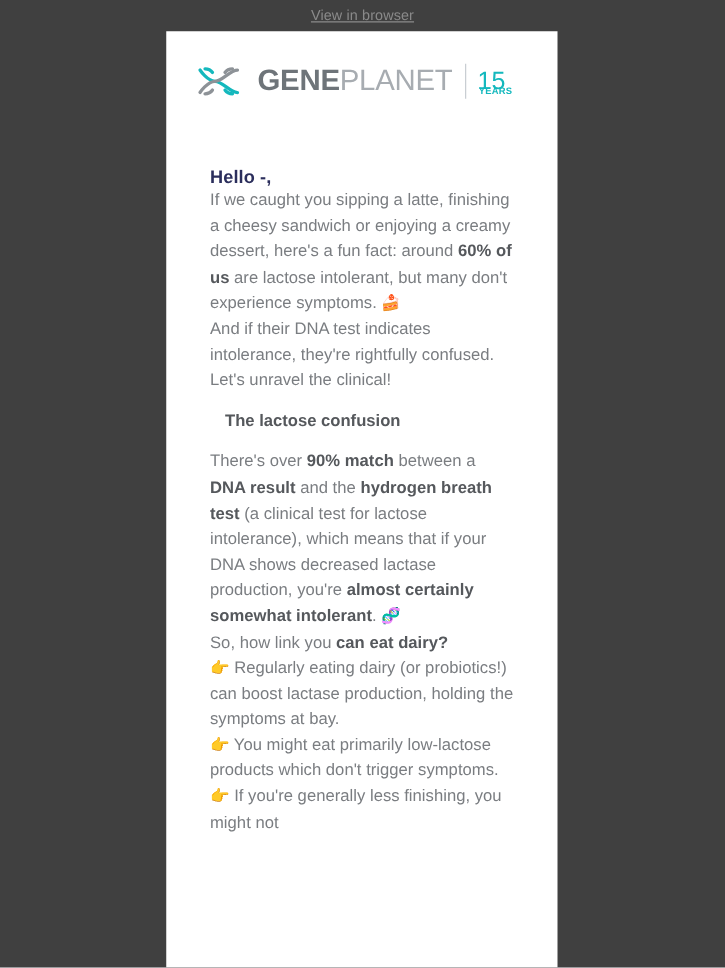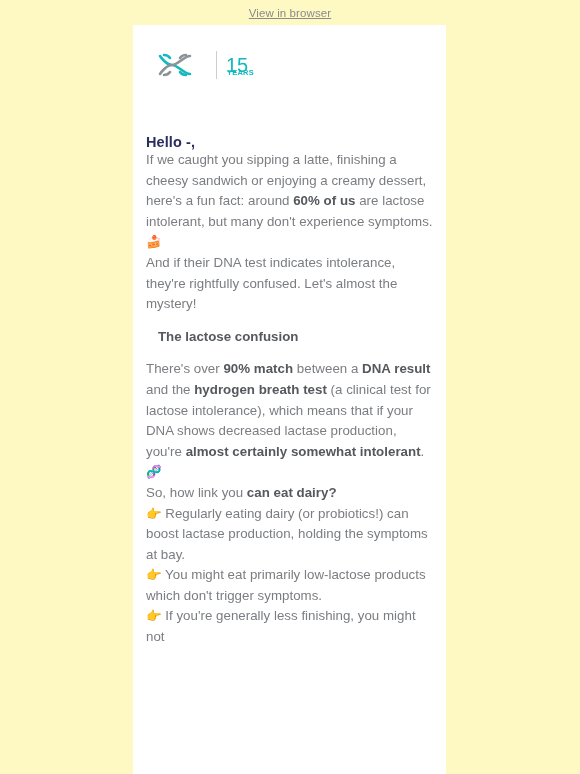--- a/index.html
+++ b/index.html
@@ -12,21 +12,21 @@
     overflow: hidden;
     background: #f1f4fc;
     font-family: "Liberation Sans", sans-serif;
     -webkit-font-smoothing: antialiased;
   }
 
   .viewport {
     position: relative;
     width: 580px;
     height: 774px;
-    background: #fef9c3;
+    background: #404040;
     overflow: hidden;
   }
 
   
   .preheader {
     height: 25px;
     display: flex;
     align-items: center;
     justify-content: center;
   }
@@ -104,21 +104,21 @@
     left: 1px;
     bottom: -1px;
     font-size: 7.5px;
     font-weight: bold;
     letter-spacing: 0.2px;
     color: #14b8bd;
   }
 
   
   .content {
-    padding: 0 13px;
+    padding: 0 35px;
   }
   .greeting {
     font-size: 14.5px;
     font-weight: bold;
     color: #2b2e5c;
     margin: 29px 0 0 0;
     letter-spacing: 0.1px;
   }
   p.para {
     font-size: 13.3px;
@@ -165,35 +165,36 @@
     <div class="logo-block">
       <div class="logo">
         <svg class="logo-mark" viewBox="0 0 40 26">
           <path d="M2 4 C2 4, 8 13, 14 13 C20 13, 26 22, 32 22" fill="none" stroke="#14b8bd" stroke-width="2.6" stroke-linecap="round"></path>
           <path d="M2 22 C2 22, 8 13, 14 13 C20 13, 26 4, 32 4" fill="none" stroke="#8d9297" stroke-width="2.6" stroke-linecap="round"></path>
           <path d="M6 3 C10 3, 12 6, 12 6" fill="none" stroke="#14b8bd" stroke-width="2.6" stroke-linecap="round"></path>
           <path d="M6 23 C10 23, 12 20, 12 20" fill="none" stroke="#8d9297" stroke-width="2.6" stroke-linecap="round"></path>
           <path d="M28 3 C24 3, 22 6, 22 6" fill="none" stroke="#8d9297" stroke-width="2.6" stroke-linecap="round"></path>
           <path d="M28 23 C24 23, 22 20, 22 20" fill="none" stroke="#14b8bd" stroke-width="2.6" stroke-linecap="round"></path>
         </svg>
+        <div class="logo-wordmark"><span class="logo-gene">GENE</span><span class="logo-planet">PLANET</span></div>
         <div class="logo-divider"></div>
         <div class="logo-anniv">
           <span class="logo-anniv-num">15</span>
           <span class="logo-anniv-years">YEARS</span>
         </div>
       </div>
     </div>
 
     <div class="content">
 
       <div class="greeting">Hello -,</div>
 
       <p class="para para-gap-lg"><span>If we caught you sipping a latte, finishing a cheesy sandwich or enjoying a creamy dessert, here's a fun fact: around </span><b class="em">60% of us</b><span> are lactose intolerant, but many don't experience symptoms. </span><span class="emoji">🍰</span></p>
 
-      <p class="para para-gap-lg">And if their DNA test indicates intolerance, they're rightfully confused. Let's almost the mystery!</p>
+      <p class="para para-gap-lg">And if their DNA test indicates intolerance, they're rightfully confused. Let's unravel the clinical!</p>
 
       <p class="sec-head para-gap-lg">The lactose confusion</p>
 
 
       <p class="para para-gap-lg"><span>There's over </span><b class="em">90% match</b><span> between a </span><b class="em">DNA result</b><span> and the </span><b class="em">hydrogen breath test</b><span> (a clinical test for lactose intolerance), which means that if your DNA shows decreased lactase production, you're </span><b class="em">almost certainly somewhat intolerant</b><span>. </span><span class="emoji">🧬</span></p>
 
       <p class="para para-gap-md"><span>So, how link you </span><b class="em">can eat dairy?</b></p>
 
       <p class="para para-gap-sm"><span class="bullet-emoji">👉</span>
         <span>Regularly eating dairy (or probiotics!) can boost lactase production, holding the symptoms at bay.</span></p>

